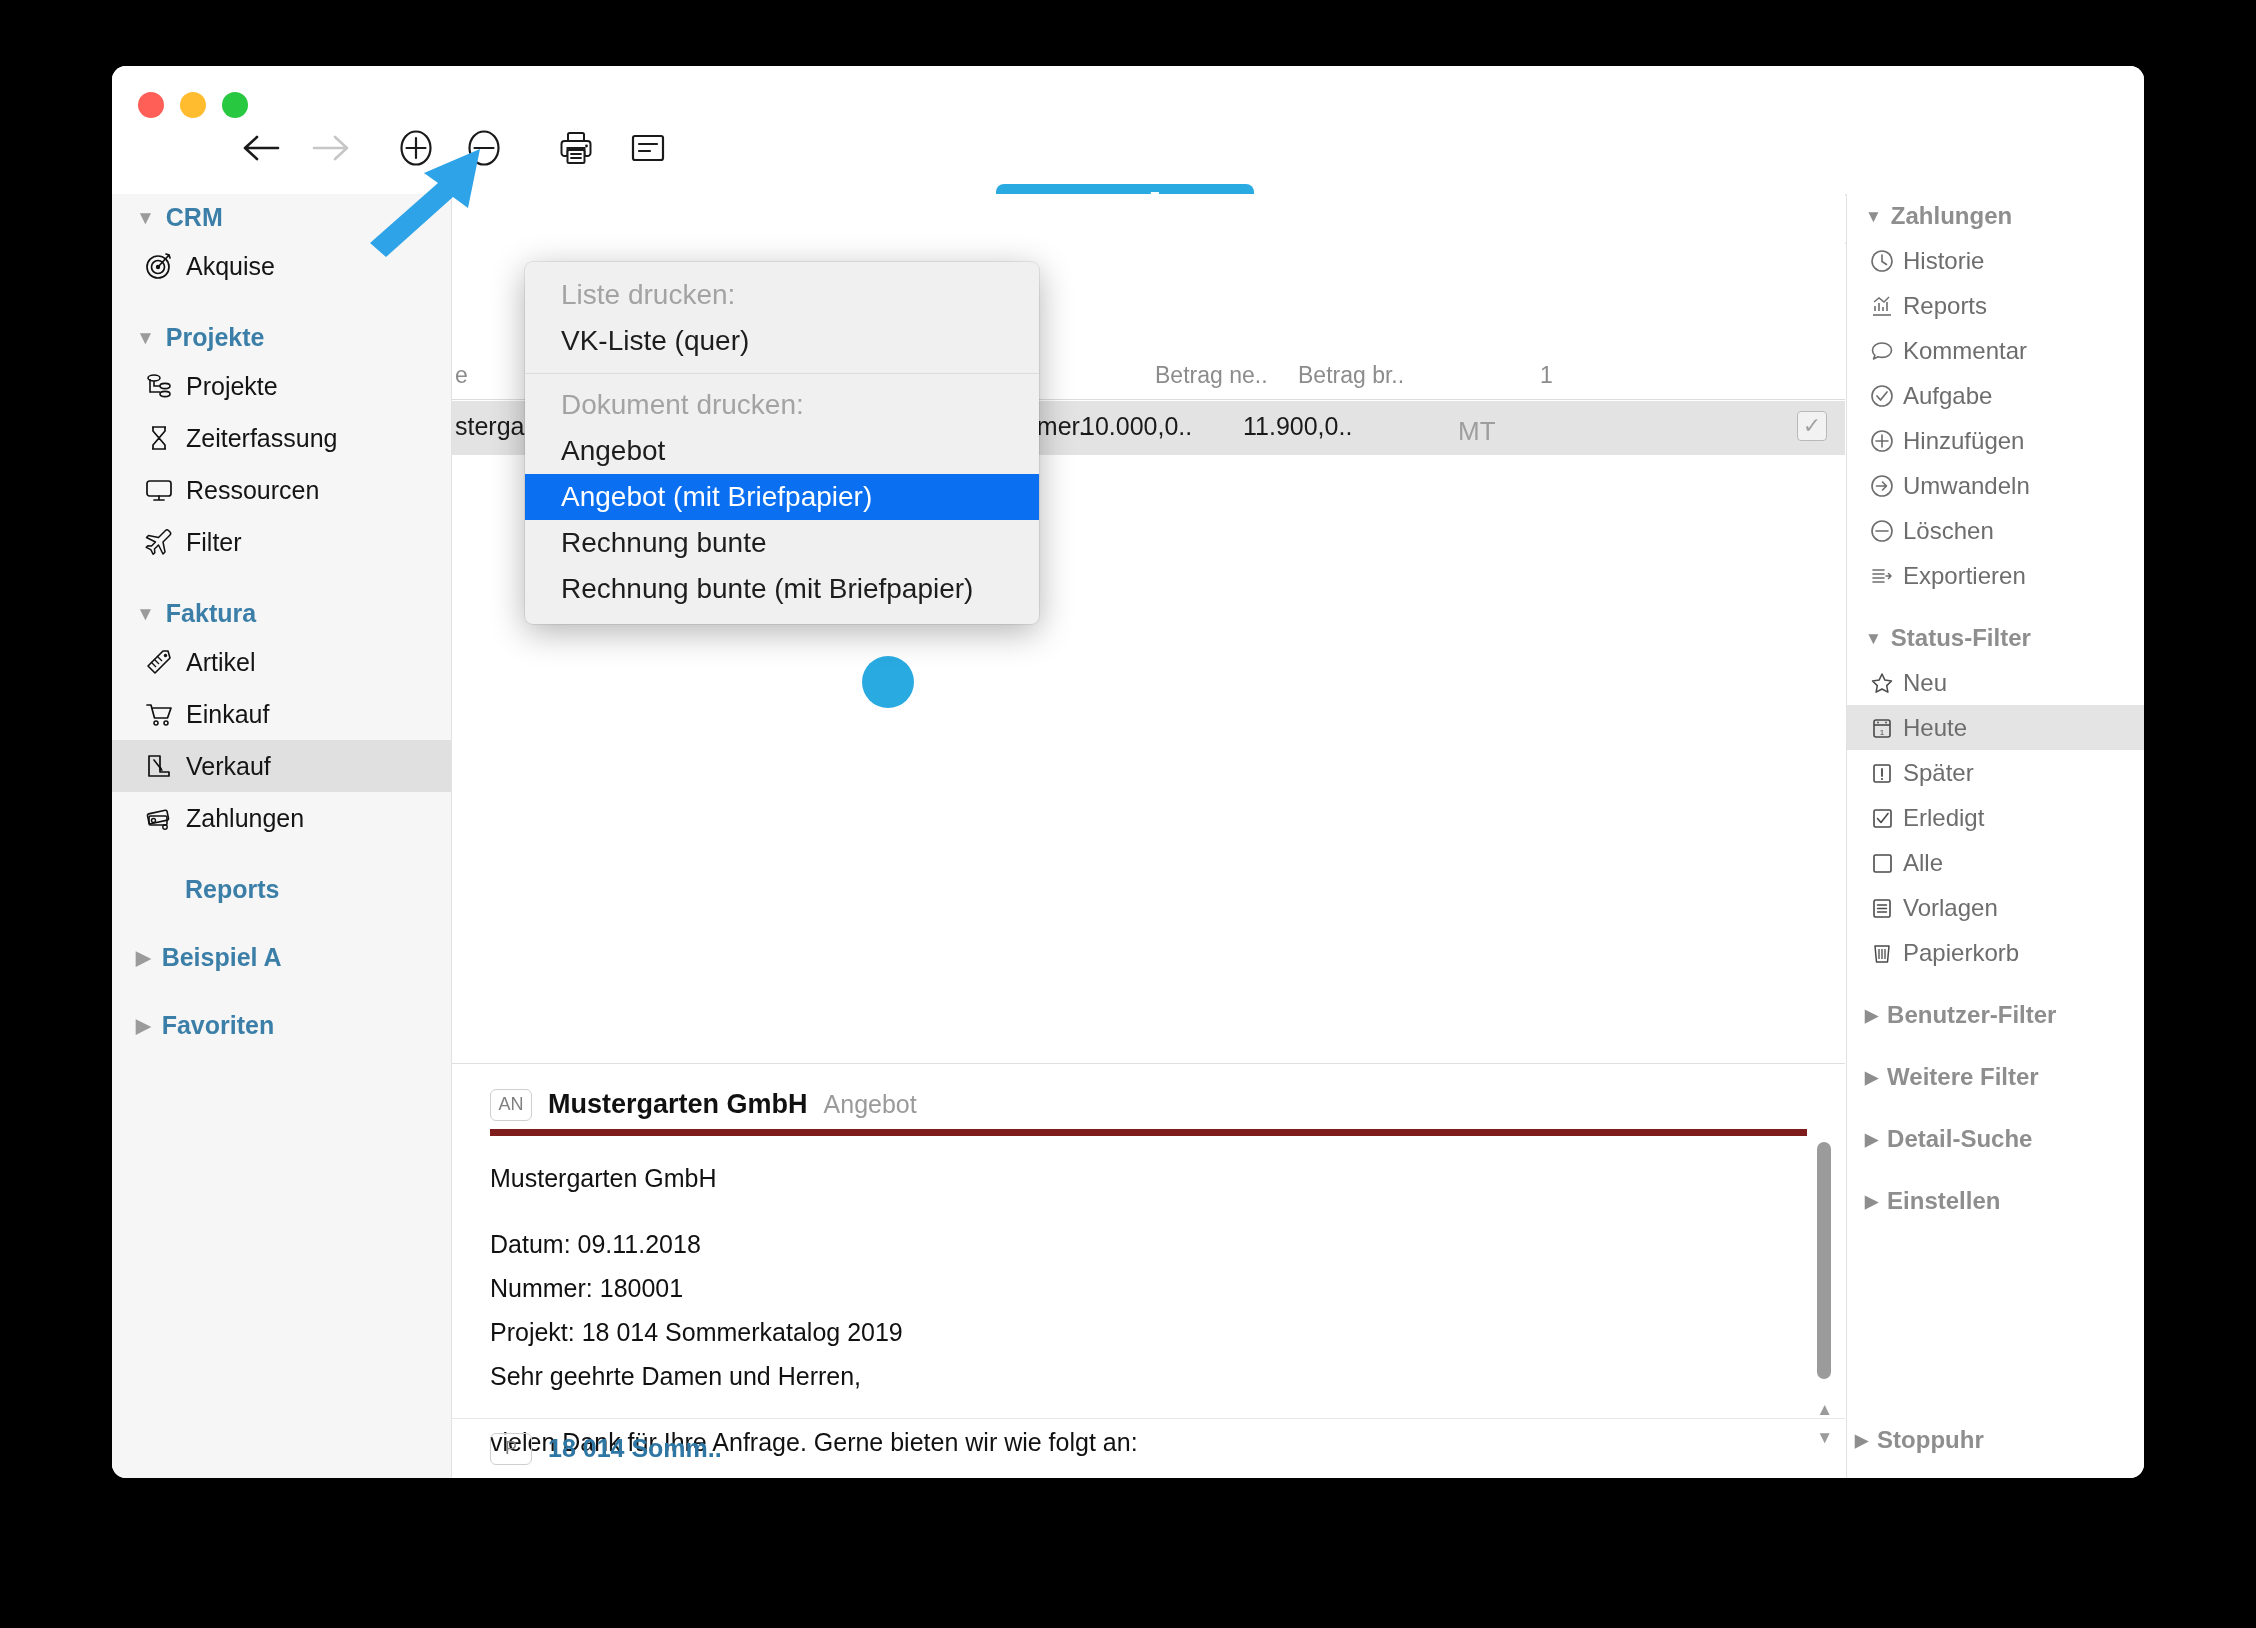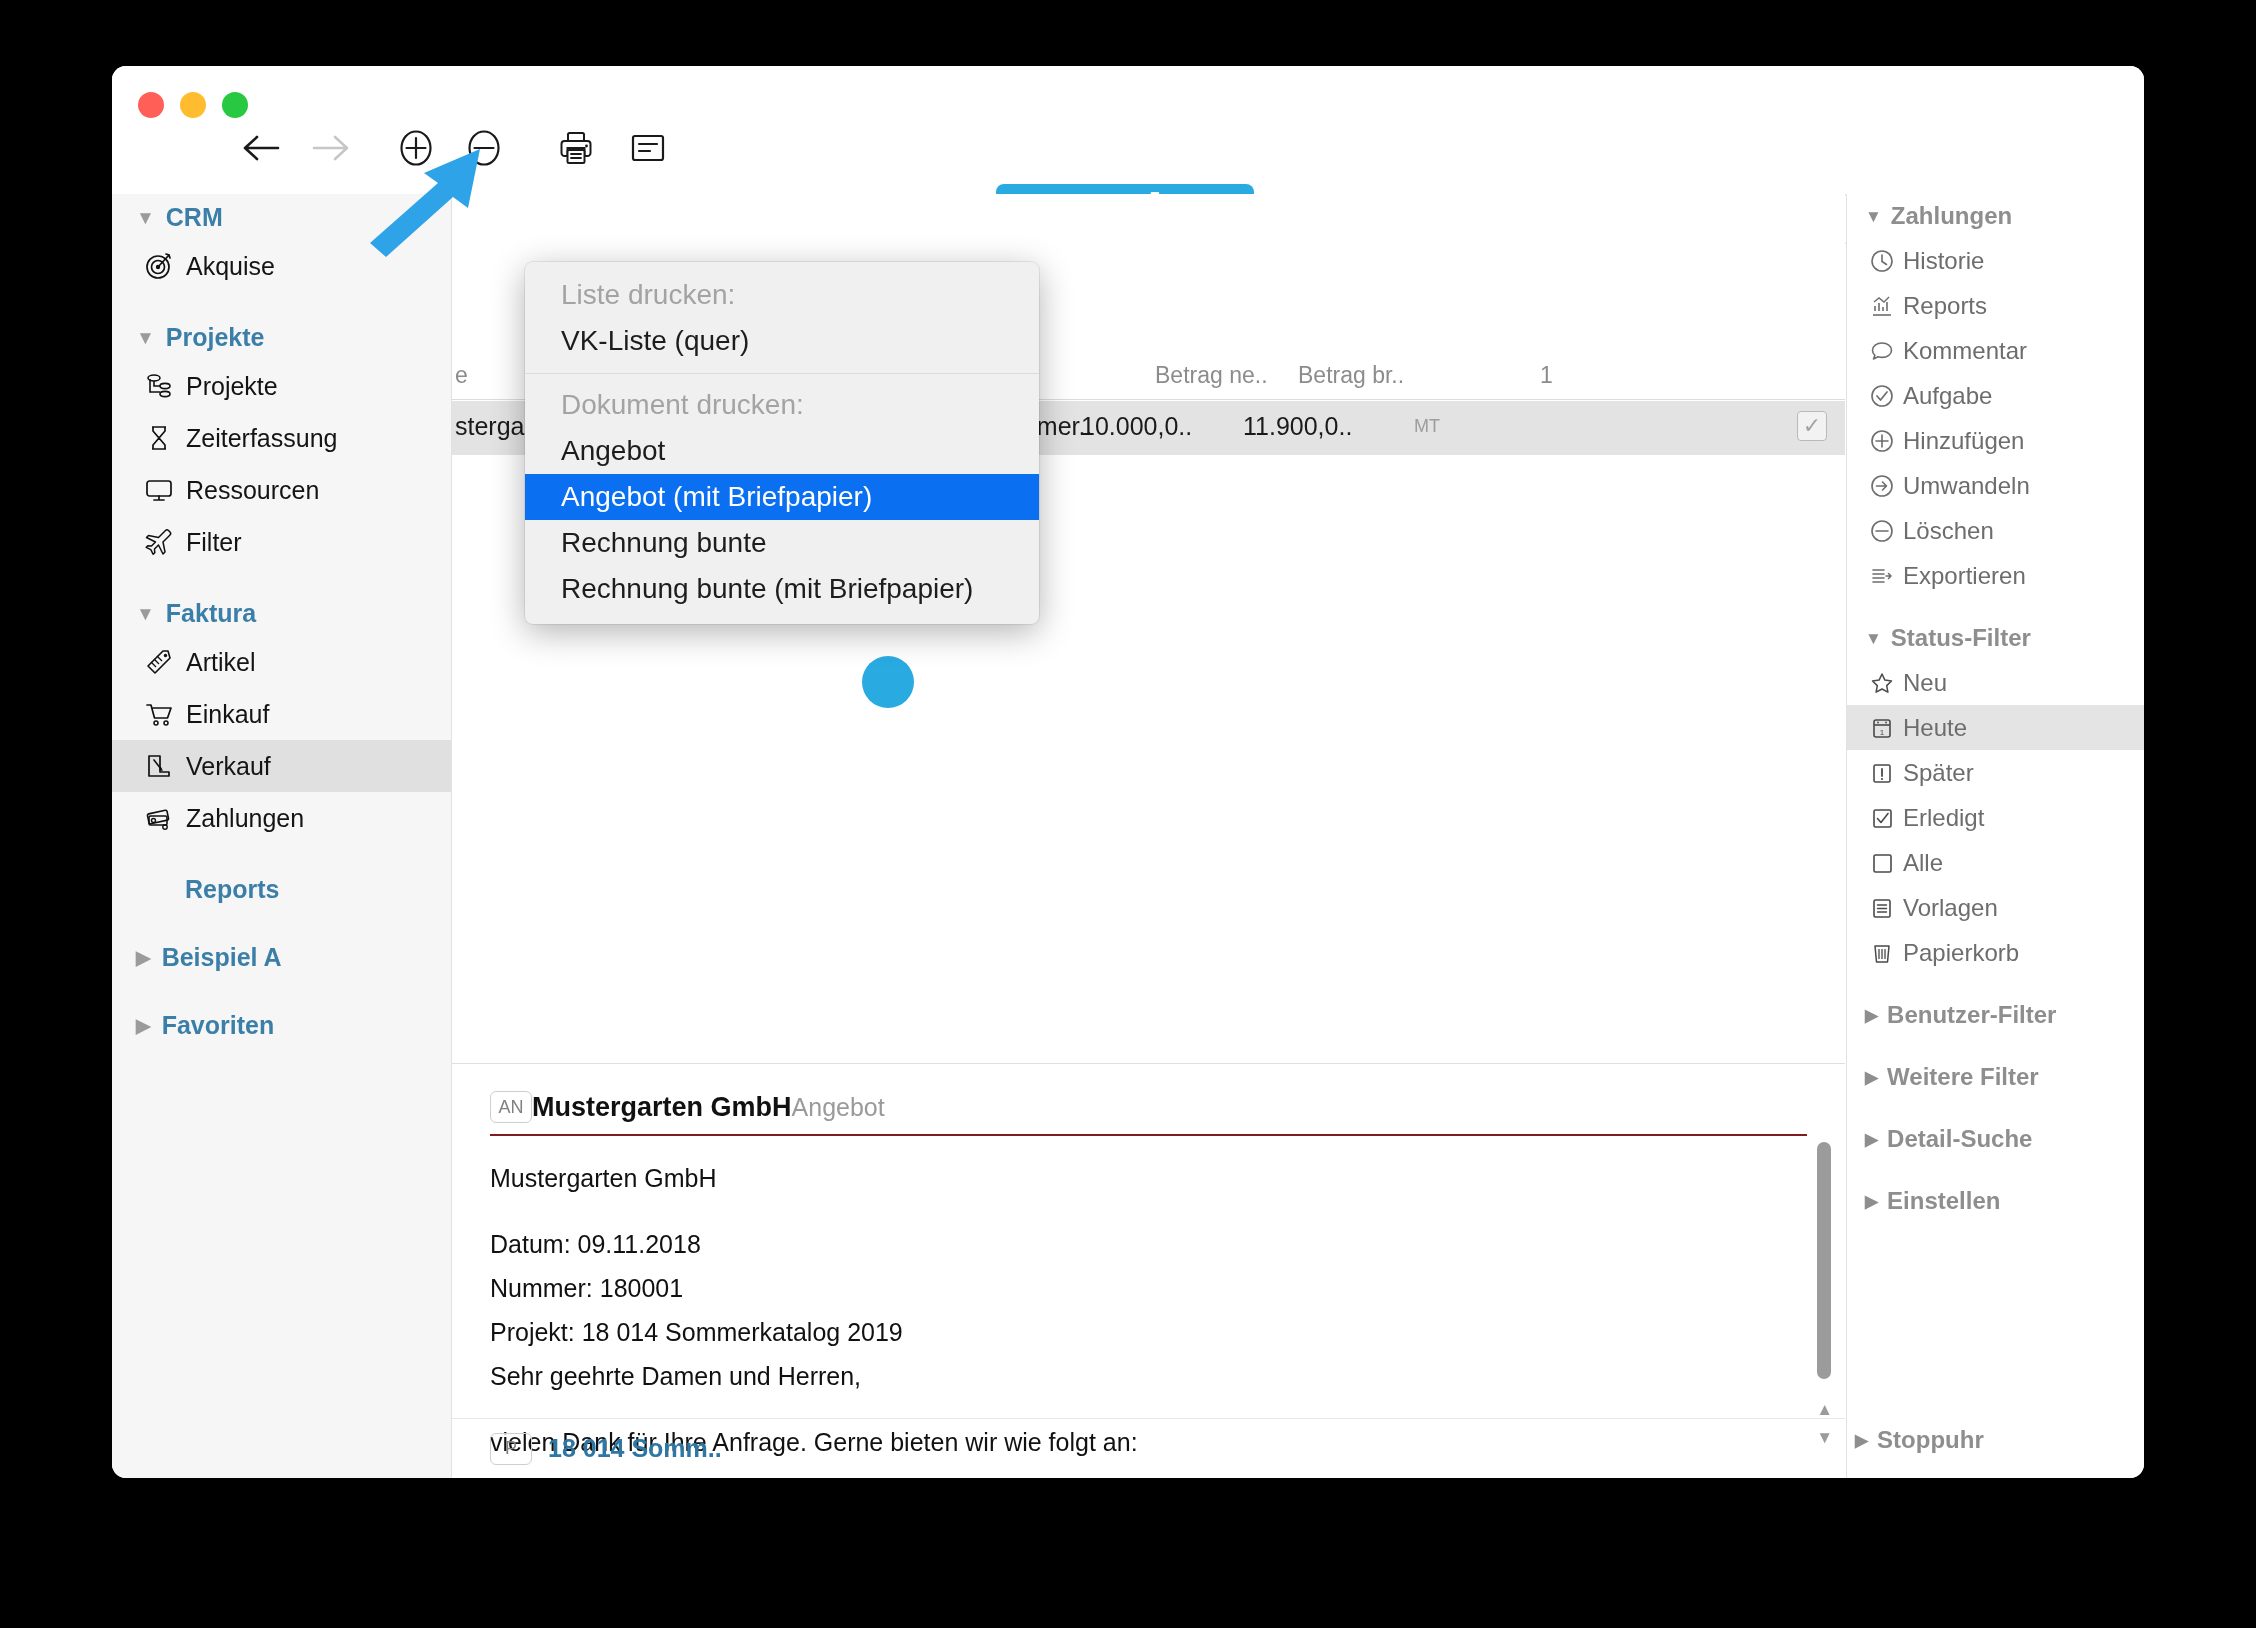--- a/index.html
+++ b/index.html
@@ -160,42 +160,42 @@
   }
   #list-row {
     position: absolute; left: 0; top: 207px;
     width: 100%; height: 54px;
     background: #e3e3e3;
   }
   #list-row .td {
     position: absolute; top: 11px;
     font-size: 25px; color: #1a1a1a;
   }
-  #list-row .td.muted { color: #9d9d9d; font-size: 18px; top: 15px; }
+  #list-row .td.muted { color: #9d9d9d; font-size: 26px; top: 15px; margin-left: 44px; }
   #list-row .chk {
     position: absolute; right: 18px; top: 10px;
     width: 30px; height: 30px;
     border: 1px solid #b9b9b9; border-radius: 4px;
     background: #f2f2f2;
     color: #a2a2a2; font-size: 22px;
     display: flex; align-items: center; justify-content: center;
   }
 
   
   #doc {
     position: absolute; left: 0; bottom: 0;
     width: 100%; height: 415px;
     background: #ffffff;
     border-top: 1px solid #e0e0e0;
   }
   #doc-head {
     position: absolute; left: 38px; top: 16px;
     right: 38px; height: 56px;
-    display: flex; align-items: center; 
-    border-bottom: 2px solid #7f1d1d;
+    display: flex; align-items: center; gap: 16px;
+    border-bottom: 7px solid #7f1d1d;
   }
   .tagbox {
     width: 42px; height: 32px;
     border: 1px solid #cfcfcf; border-radius: 6px;
     display: flex; align-items: center; justify-content: center;
     font-size: 18px; color: #808080;
     flex: none;
   }
   #doc-title { font-size: 27px; font-weight: bold; color: #111; }
   #doc-sub { font-size: 25px; color: #9a9a9a; }

